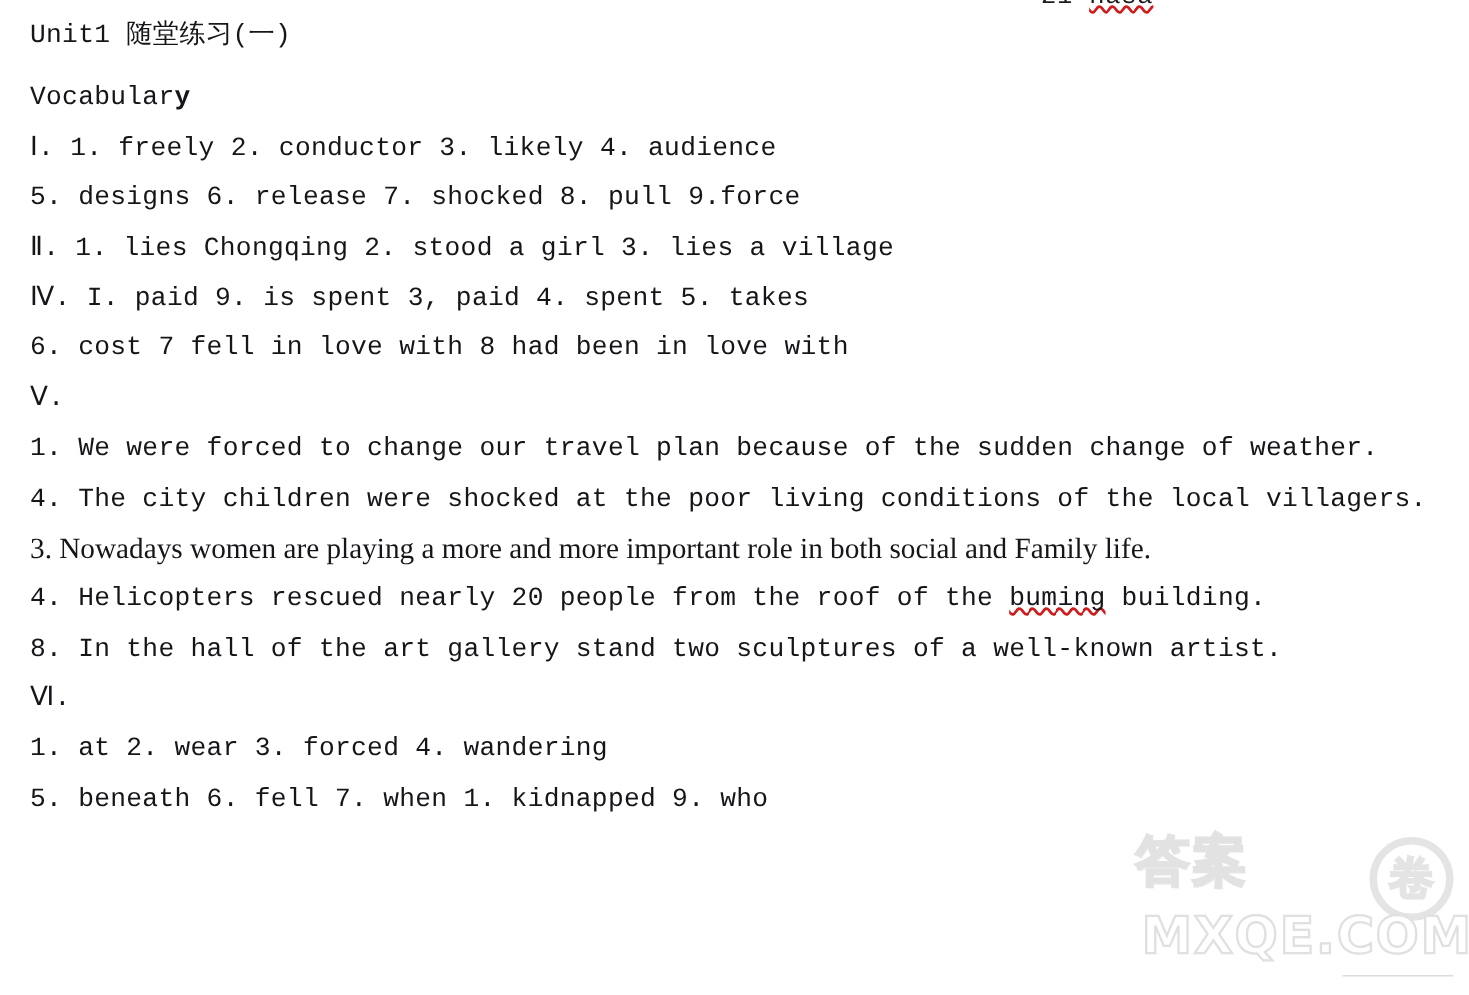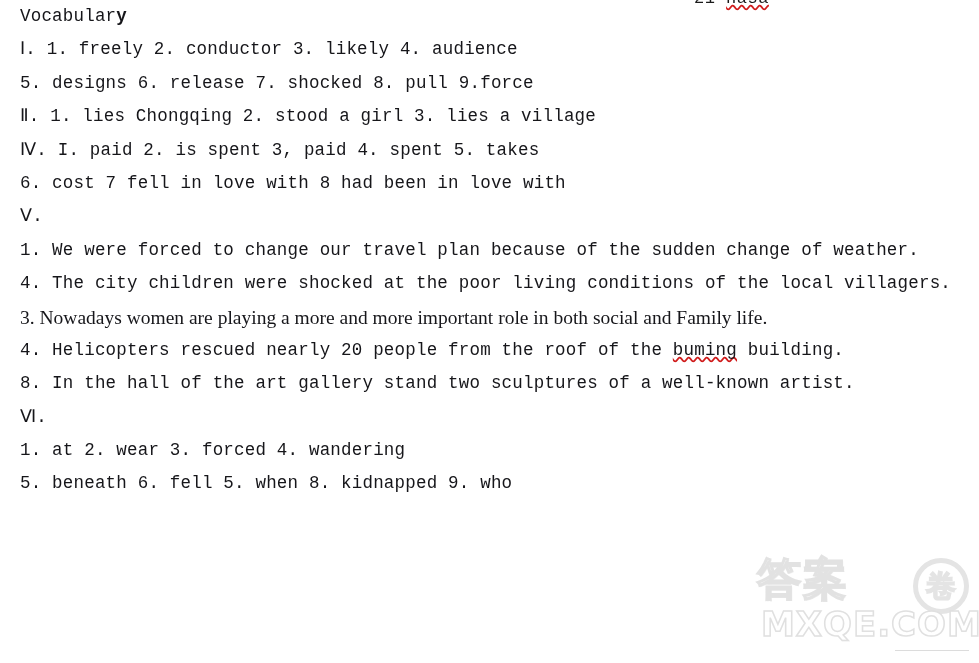--- a/index.html
+++ b/index.html
@@ -82,21 +82,21 @@
     width: 220px;
     height: 100px;
     pointer-events: none;
     user-select: none;
   }
   .wm-cjk {
     position: absolute;
     left: 6px;
     top: 0px;
     font-family: "DejaVu Sans", sans-serif;
-    font-size: 44px;
+    font-size: 36px;
     font-weight: 700;
     color: #ffffff;
     letter-spacing: 2px;
     -webkit-text-stroke: 1.6px #e2e2e2;
     text-shadow: 1px 1px 0 #ededed;
     line-height: 1;
     white-space: nowrap;
   }
   .wm-circle {
     position: absolute;
@@ -144,42 +144,43 @@
 </style>
 </head>
 <body>
 
 <div id="page">
 
   <div class="top-fragment"><span>21 </span><span class="misspelled">nasa</span></div>
 
   <div class="doc">
 
+    <div class="line first">Unit1 随堂练习(一)</div>
 
     <div class="line"><span>Vocabular</span><span class="bolder-tail">y</span></div>
 
     <div class="line">Ⅰ. 1. freely 2. conductor 3. likely 4. audience</div>
     <div class="line">5. designs 6. release 7. shocked 8. pull 9.force</div>
 
     <div class="line">Ⅱ. 1. lies Chongqing 2. stood a girl 3. lies a village</div>
 
 
-    <div class="line">Ⅳ. I. paid 2. is spent 3, paid 4. spent 5. takes</div>
+    <div class="line">Ⅳ. I. paid 9. is spent 3, paid 4. spent 5. takes</div>
     <div class="line">6. cost 7 fell in love with 8 had been in love with</div>
 
     <div class="line">Ⅴ.</div>
     <div class="line">1. We were forced to change our travel plan because of the sudden change of weather.</div>
     <div class="line">4. The city children were shocked at the poor living conditions of the local villagers.</div>
     <div class="line serif">3. Nowadays women are playing a more and more important role in both social and Family life.</div>
     <div class="line"><span>4. Helicopters rescued nearly 20 people from the roof of the </span><span class="misspelled">buming</span><span> building.</span></div>
     <div class="line">8. In the hall of the art gallery stand two sculptures of a well-known artist.</div>
 
     <div class="line">Ⅵ.</div>
     <div class="line">1. at 2. wear 3. forced 4. wandering</div>
-    <div class="line">5. beneath 6. fell 5. when 8. kidnapped 9. who</div>
+    <div class="line">5. beneath 6. fell 7. when 1. kidnapped 9. who</div>
 
   </div>
 
   <div class="watermark">
     <div class="wm-cjk">答案</div>
     <div class="wm-circle">
       <span>卷</span>
     </div>
     <div class="wm-domain">MXQE.COM</div>
     <div class="wm-rule"></div>

